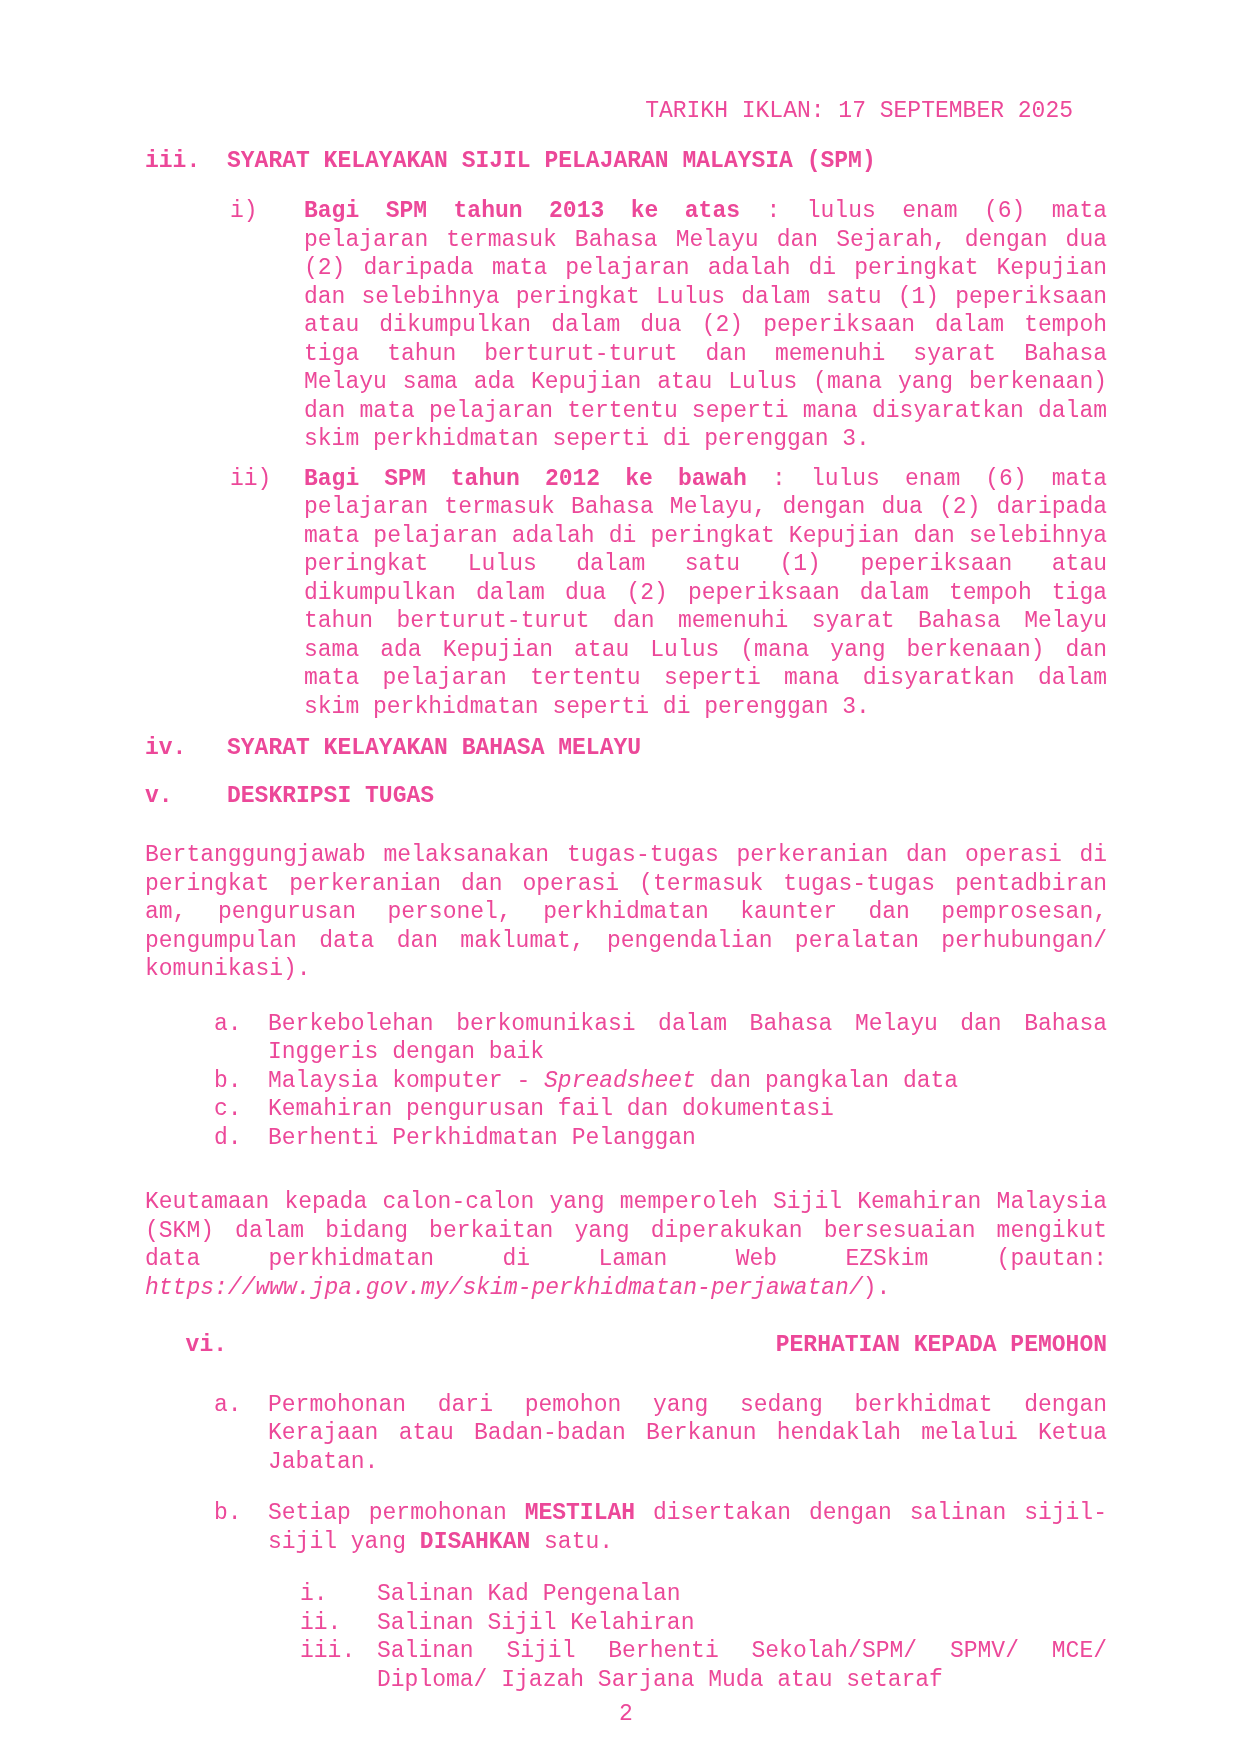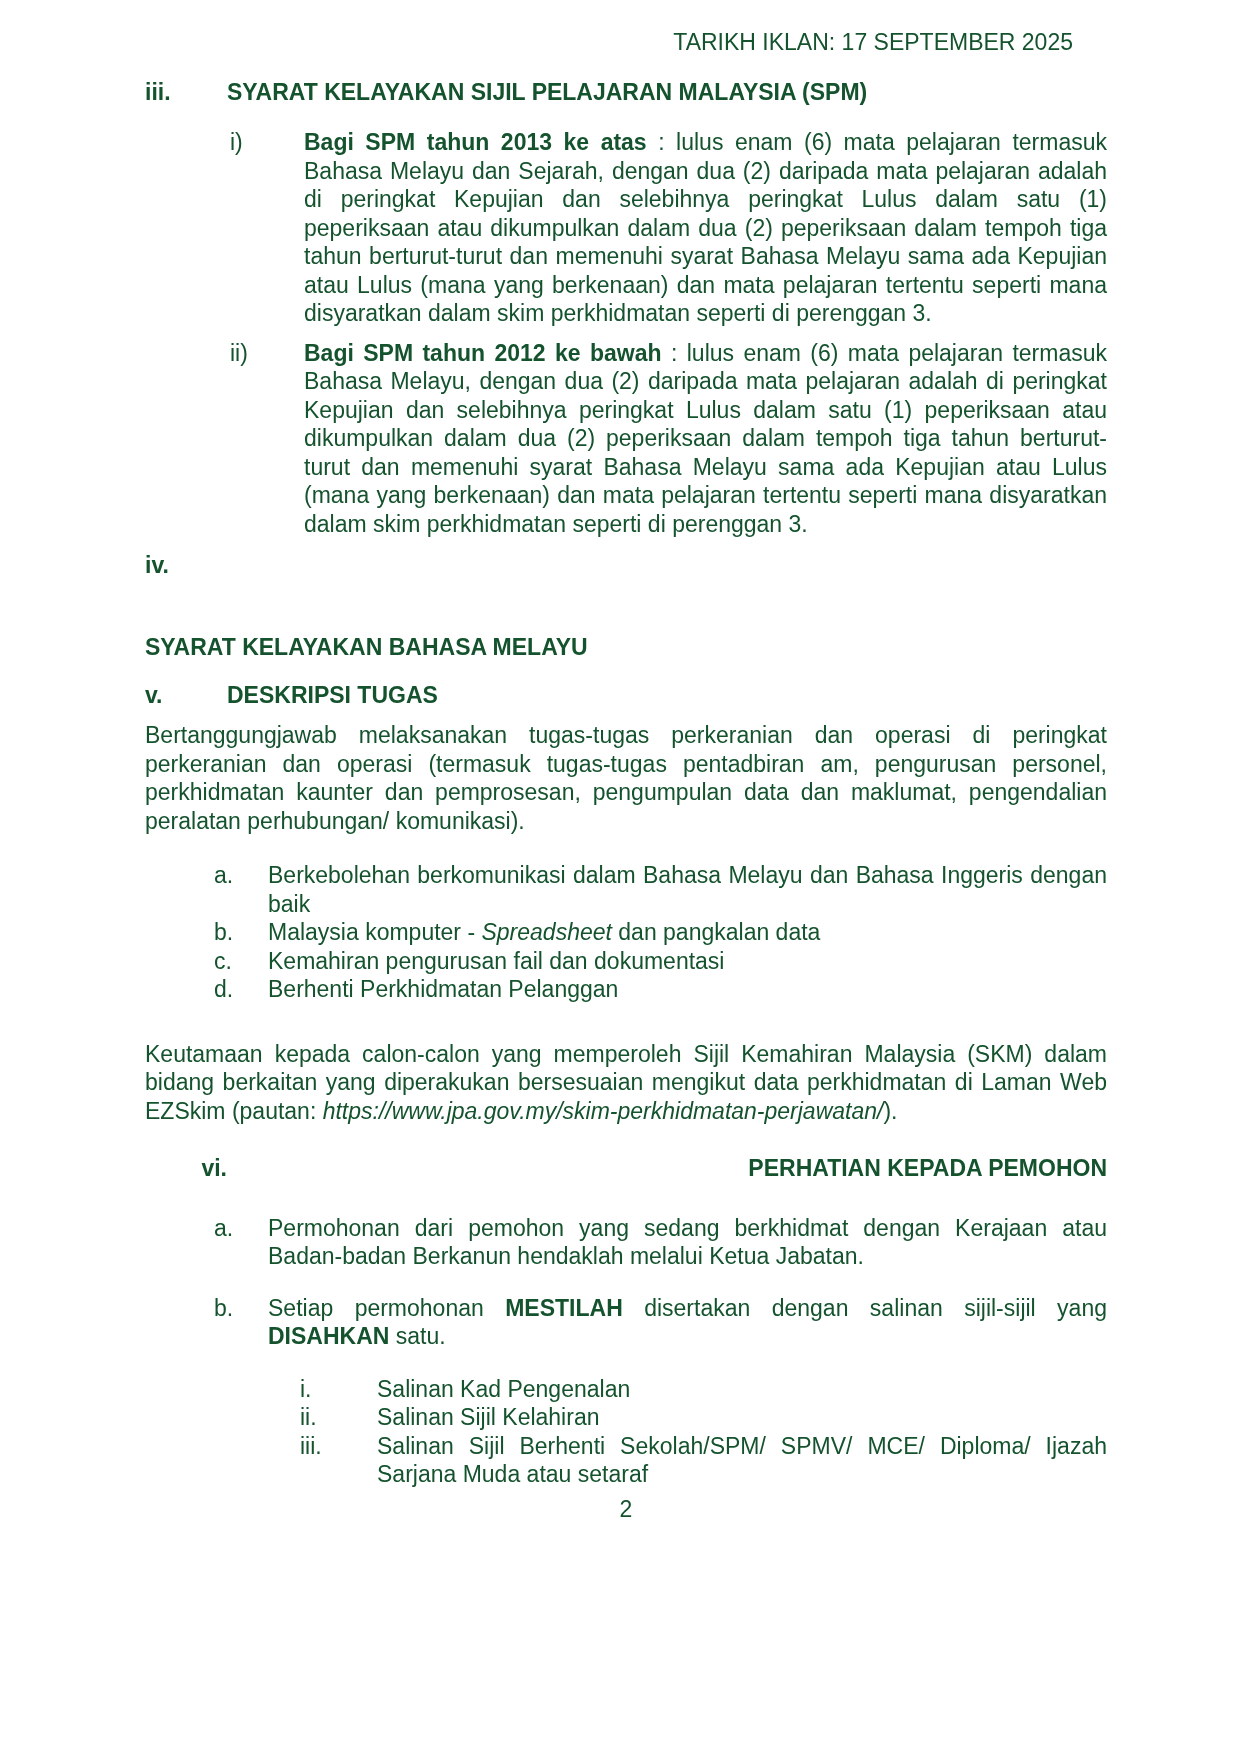--- a/index.html
+++ b/index.html
@@ -2,25 +2,25 @@
 <html><head>
 <meta charset="utf-8">
 <style>
   * { margin: 0; padding: 0; box-sizing: border-box; }
   html, body { background: #e8e8e8; }
   .page {
     width: 1241px;
     height: 1754px;
     margin: 0 auto;
     background: #ffffff;
-    color: #14532d;
-    font-family: Liberation Sans, sans-serif;
+    color: #ec4899;
+    font-family: Liberation Mono, monospace;
     font-size: 23px;
     line-height: 28.5px;
-    padding: 28px 134px 0 145px;
+    padding: 97px 134px 0 145px;
     overflow: hidden;
   }
   .b { font-weight: bold; }
   .i { font-style: italic; }
   .just { text-align: justify; }
 
   .hdr { text-align: right; margin-right: 34px; }
 
   .sec-h { display: flex; font-weight: bold; }
   .sec-h .num { flex: 0 0 82px; }
@@ -37,24 +37,24 @@
   .litem .lbody { flex: 1; margin-left: 20px; }
 
   
   .ditem { display: flex; margin-left: 155px; }
   .ditem .dmark { flex: 0 0 77px; }
   .ditem .dbody { flex: 1; }
 
   .mt-h3  { margin-top: 21px; }
   .mt-i1  { margin-top: 22px; }
   .mt-i2  { margin-top: 11px; }
-  .mt-h4  { margin-top: 13px; flex-direction: column; }
+  .mt-h4  { margin-top: 13px; }
   .mt-p4  { margin-top: 26px; }
   .mt-h5  { margin-top: 19px; }
-  .mt-p5a { margin-top: 12px; }
+  .mt-p5a { margin-top: 31px; }
   .mt-p5b { margin-top: 24px; }
   .mt-sk  { margin-top: 26px; }
   .mt-p5c { margin-top: 36px; }
   .mt-h6  { margin-top: 29px; text-align: right; }
   .mt-va  { margin-top: 31px; }
   .mt-vb  { margin-top: 23px; }
   .mt-dc  { margin-top: 24px; }
 
   .pagenum { text-align: center; margin-top: 6px; }
 </style>

